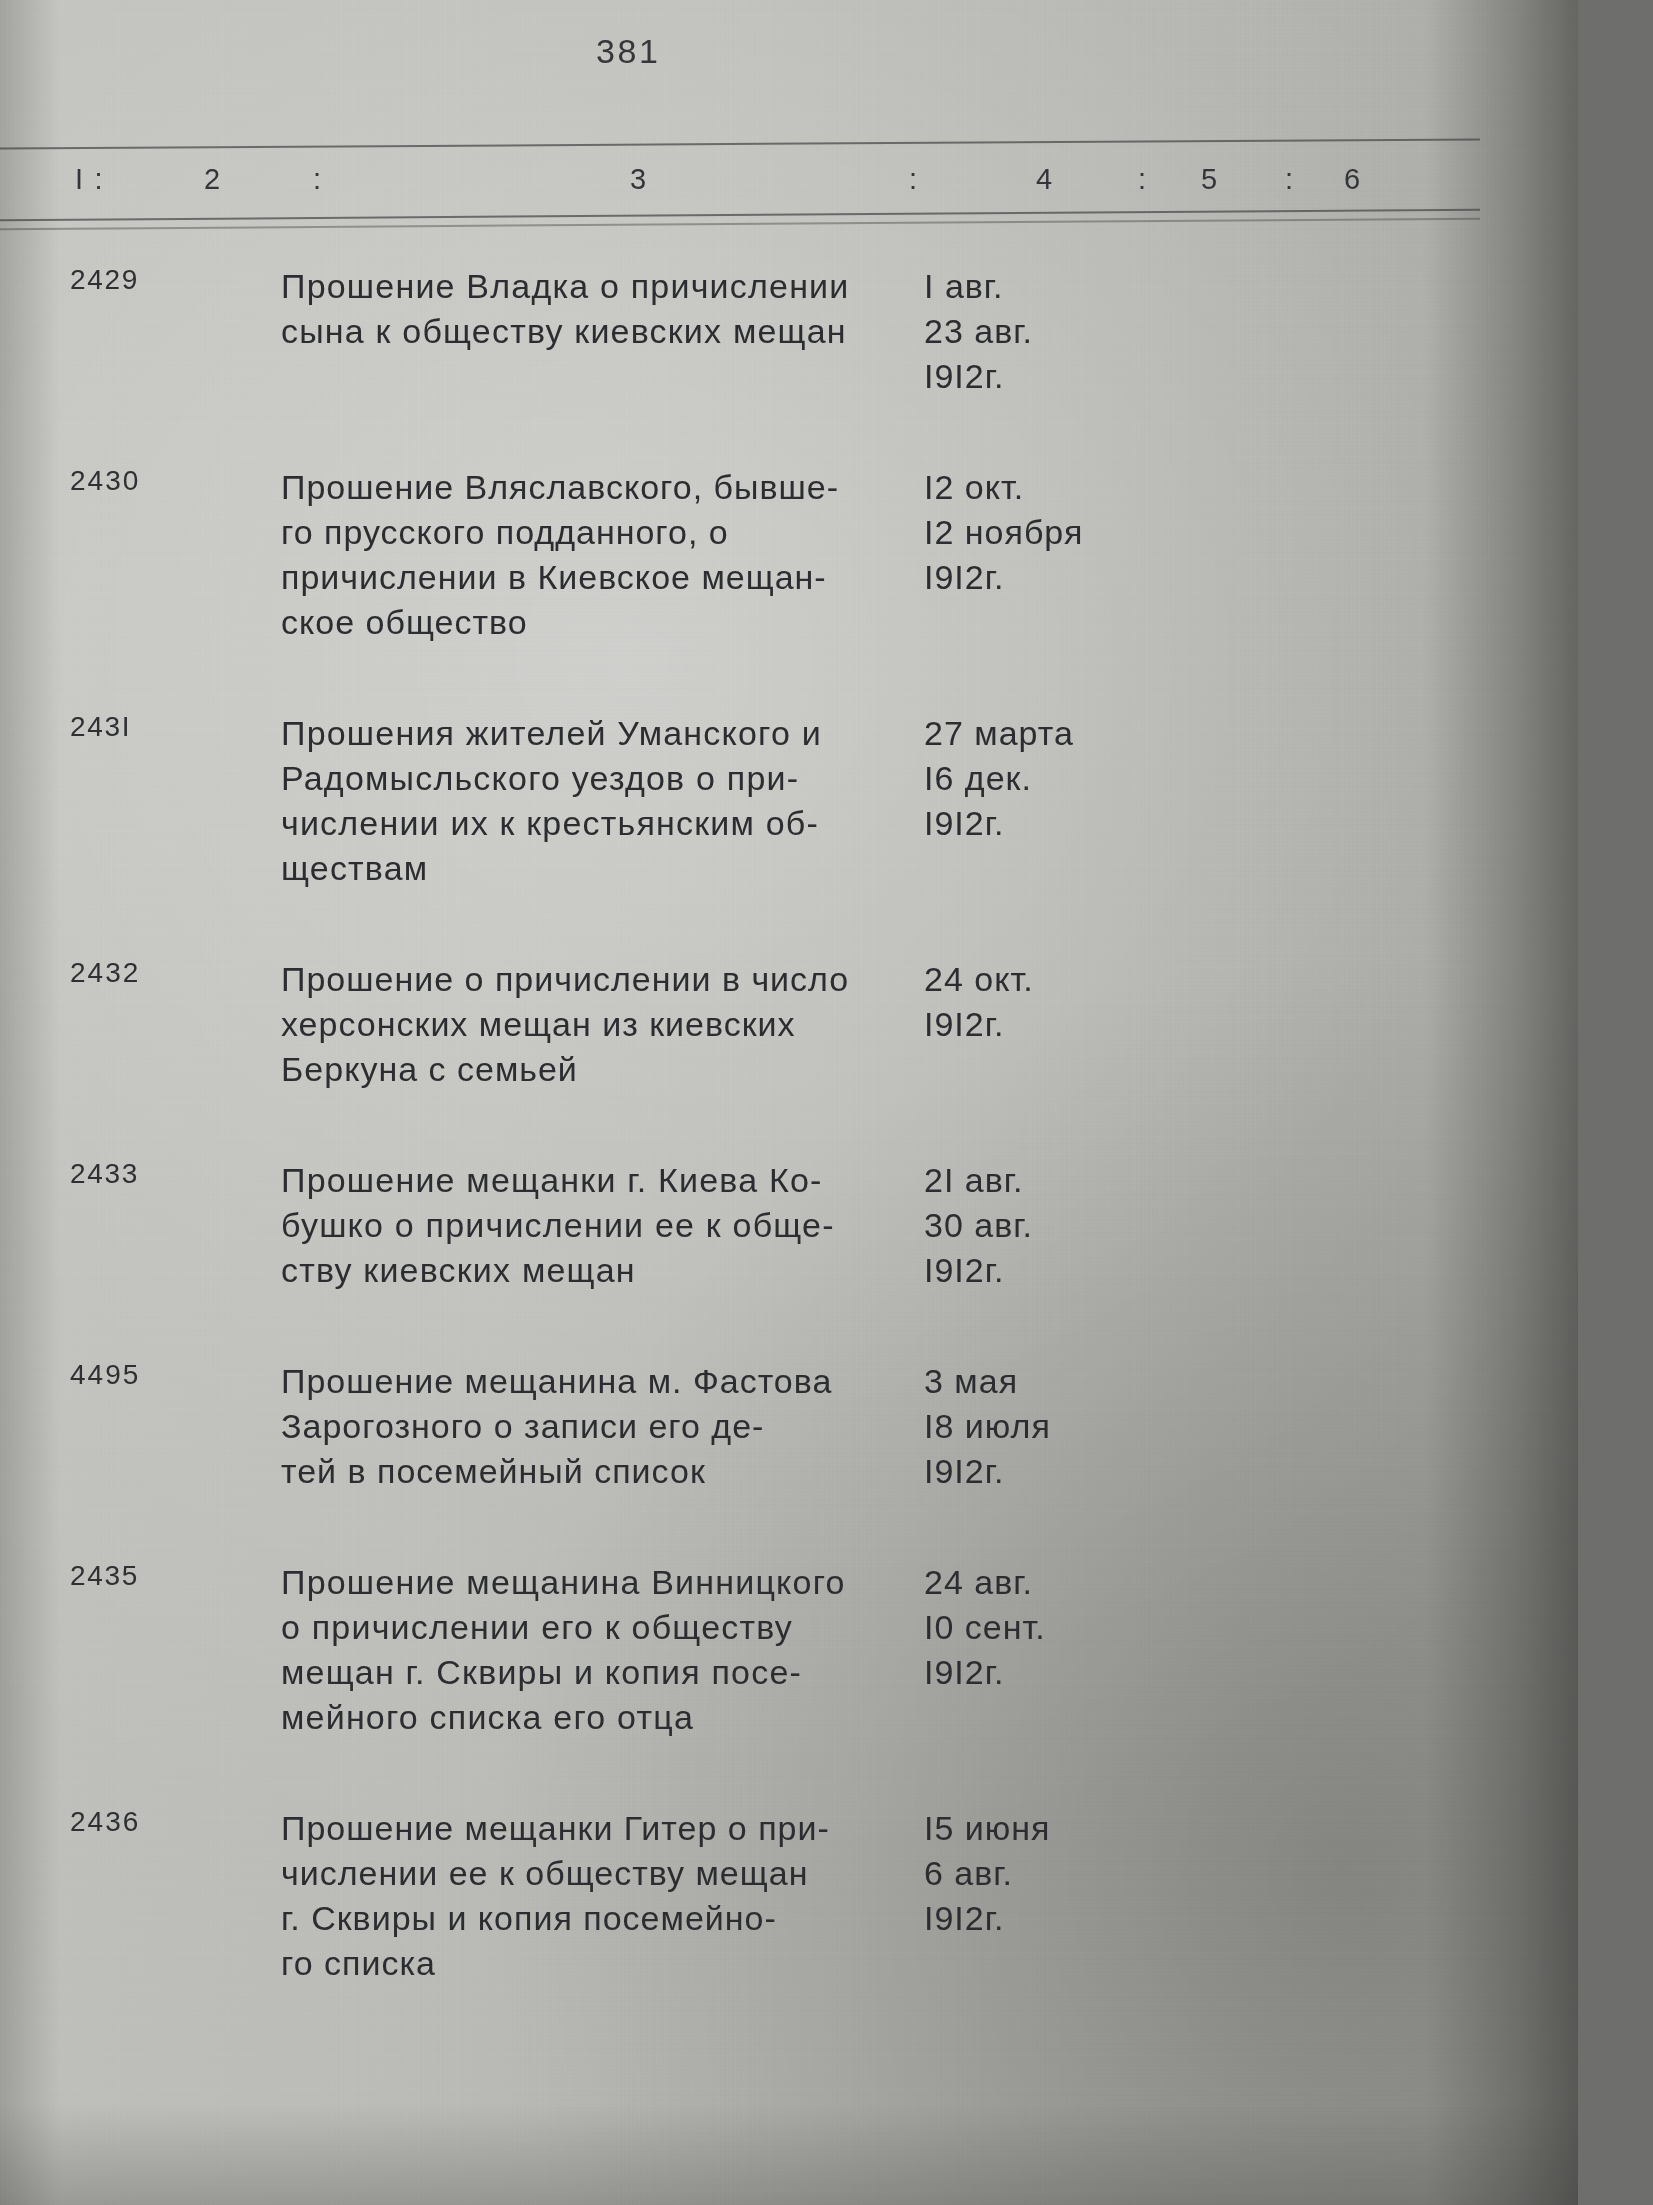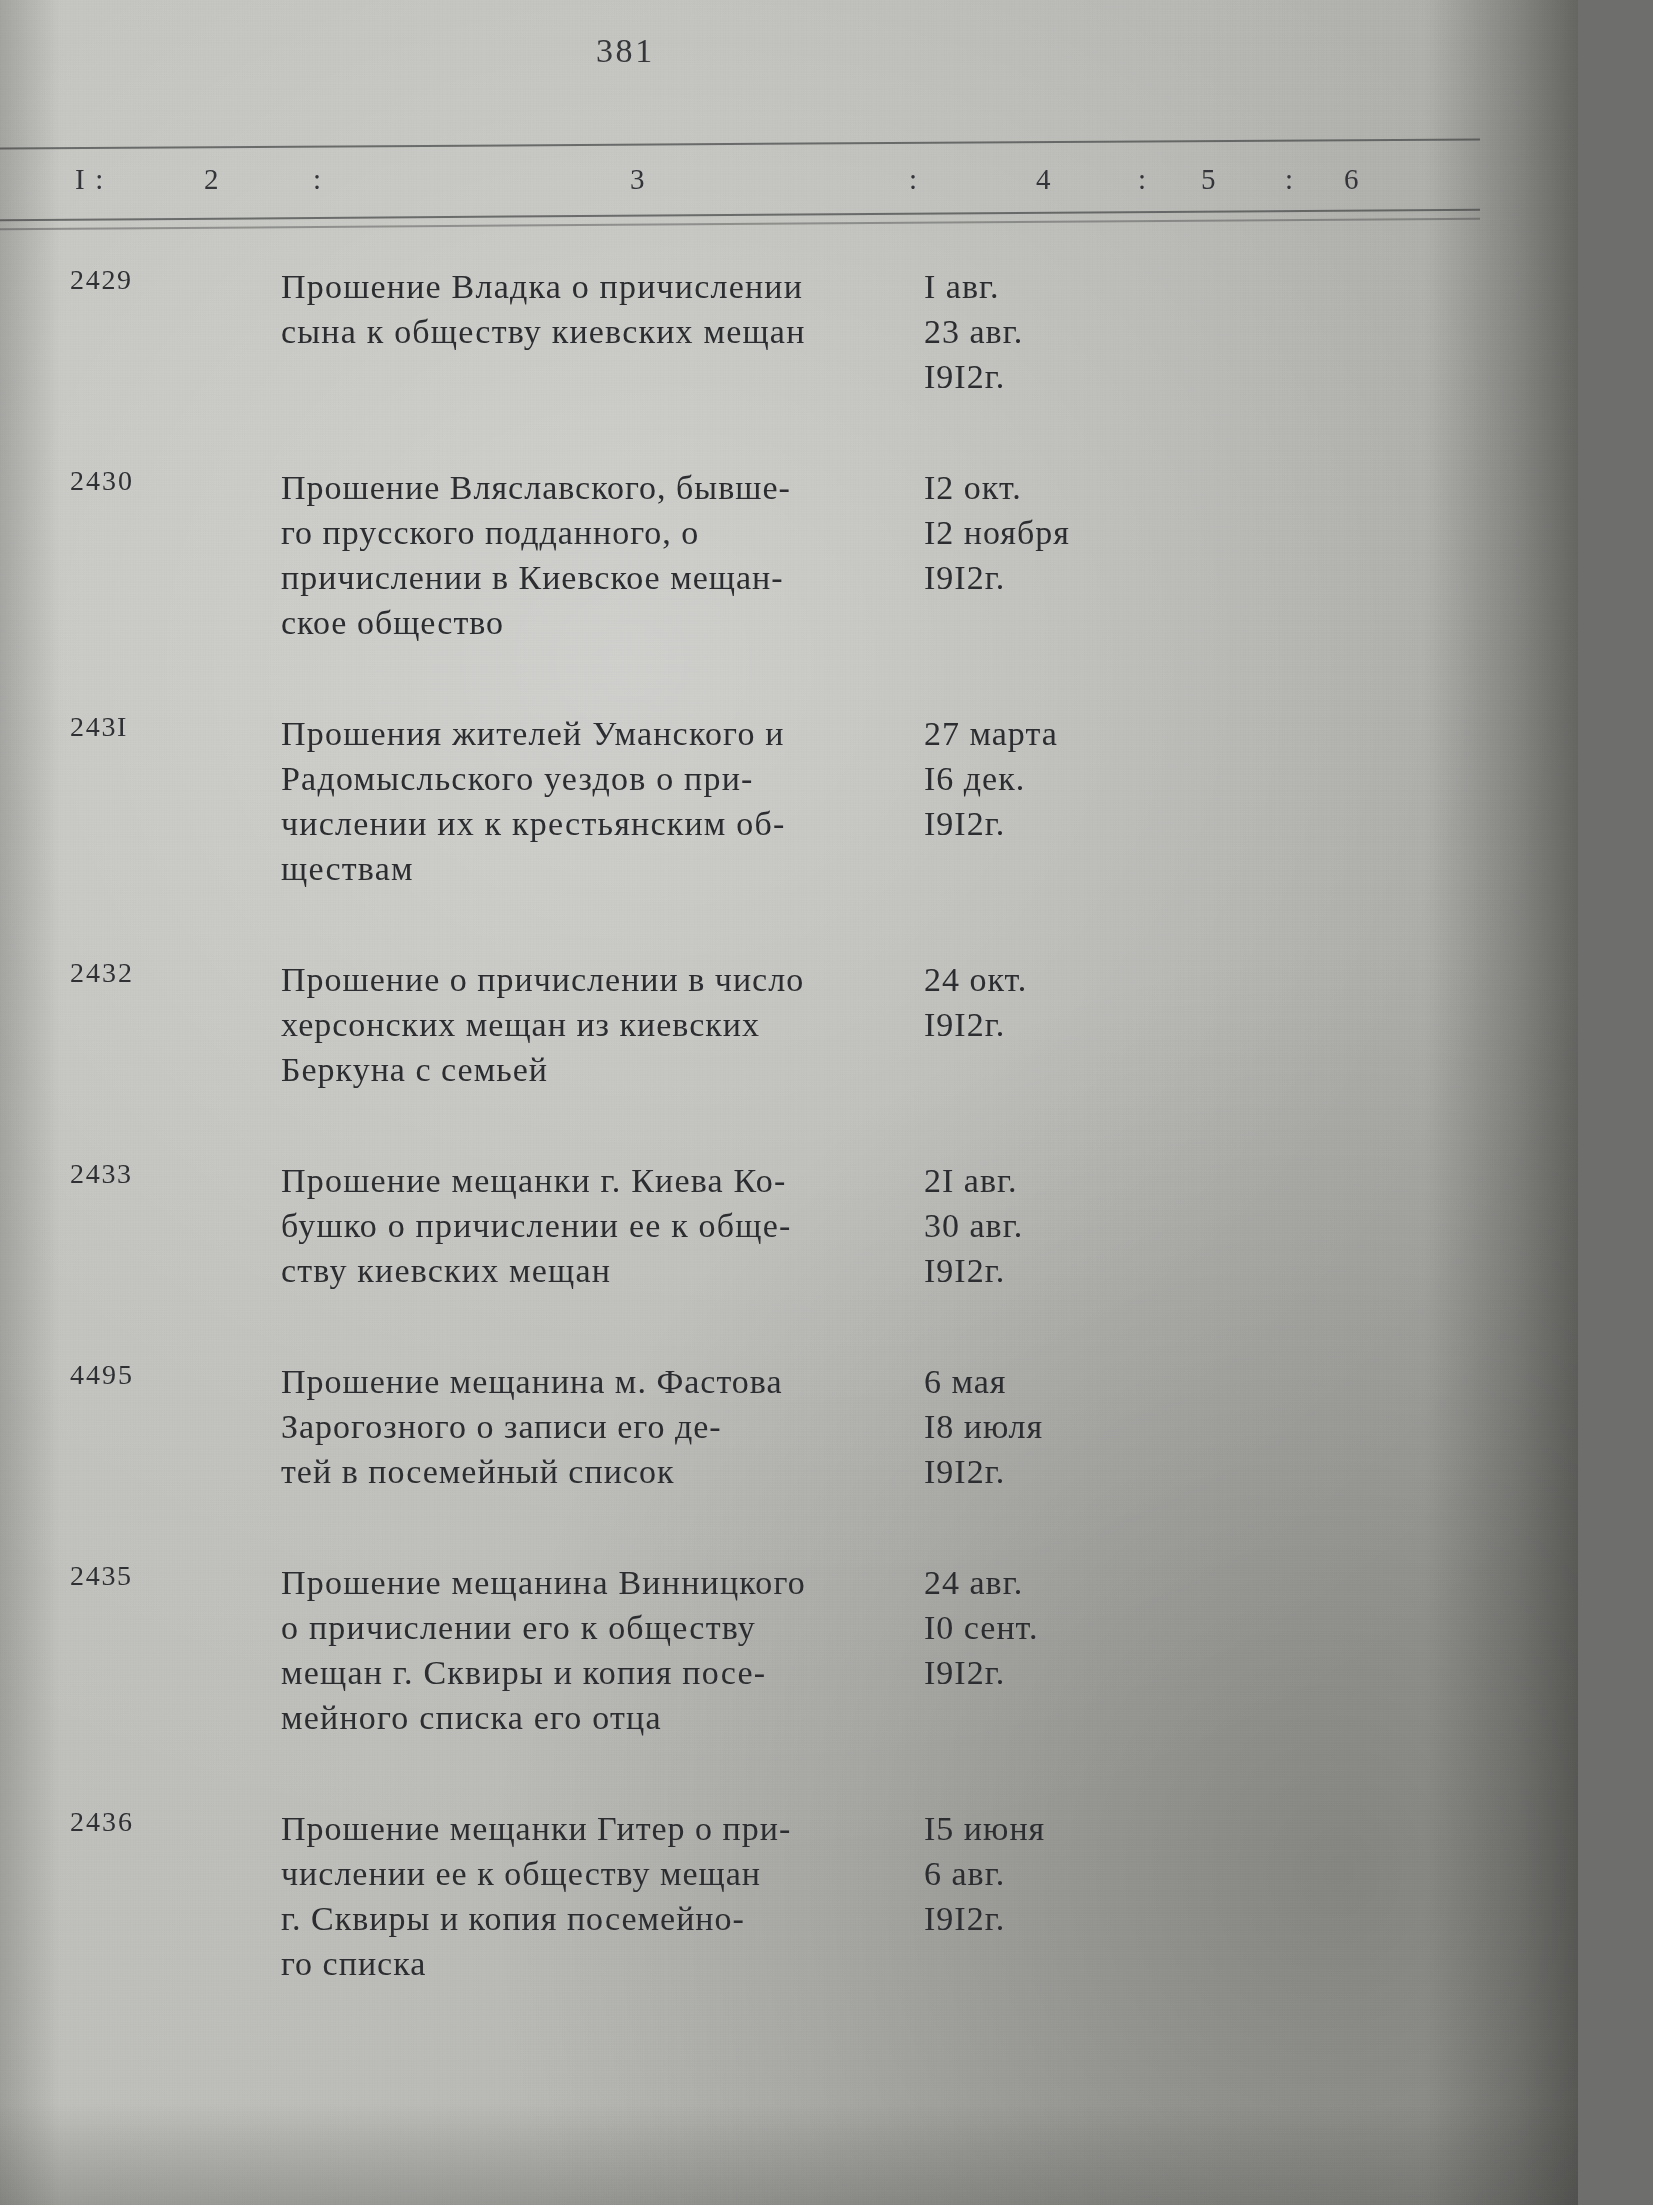--- a/index.html
+++ b/index.html
@@ -6,21 +6,21 @@
     margin: 0;
     padding: 0;
     background: #6e6f6d;
   }
   .page {
     position: relative;
     width: 1578px;
     height: 2205px;
     overflow: hidden;
     background: #fca5a5;
-    font-family: Liberation Serif, serif;
+    font-family: Liberation Sans, sans-serif;
   }
   
   .paper {
     position: absolute;
     inset: 0;
     background:
       radial-gradient(ellipse 120% 80% at 40% 30%, rgba(255,255,255,0.30) 0%, rgba(255,255,255,0.06) 45%, rgba(0,0,0,0.00) 70%),
       radial-gradient(ellipse 90% 70% at 85% 85%, rgba(0,0,0,0.20) 0%, rgba(0,0,0,0.00) 60%),
       linear-gradient(100deg, #c3c4bf 0%, #bdbeb9 35%, #b4b5b0 60%, #a9aaa5 78%, #9fa09b 100%);
   }
@@ -210,21 +210,21 @@
 ству киевских мещан</div>
           <div class="dates">2I авг.
 30 авг.
 I9I2г.</div>
         </div>
         <div class="row" style="height: 164px;">
           <div class="num">4495</div>
           <div class="desc">Прошение мещанина м. Фастова
 Зарогозного о записи его де-
 тей в посемейный список</div>
-          <div class="dates">6 мая
+          <div class="dates">3 мая
 I8 июля
 I9I2г.</div>
         </div>
         <div class="row" style="height: 209px;">
           <div class="num">2435</div>
           <div class="desc">Прошение мещанина Винницкого
 о причислении его к обществу
 мещан г. Сквиры и копия посе-
 мейного списка его отца</div>
           <div class="dates">24 авг.

